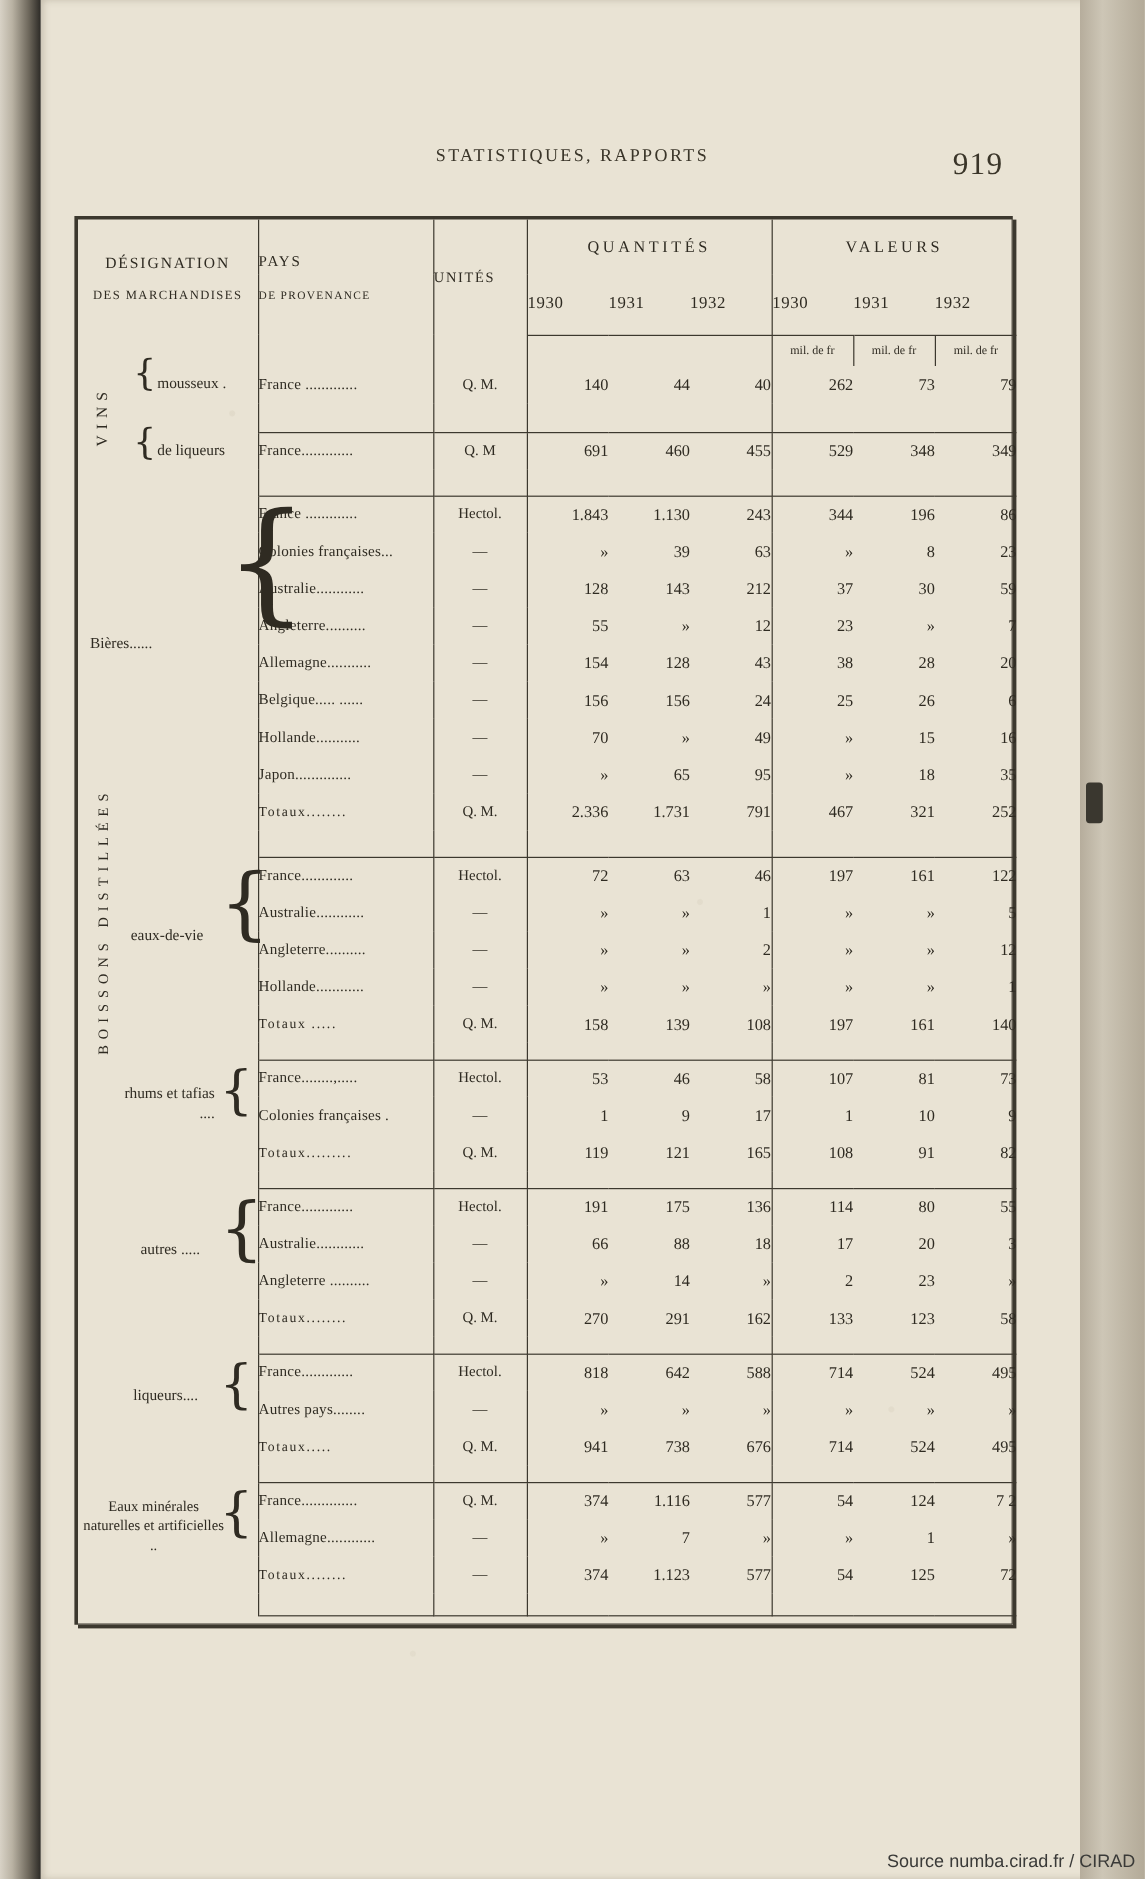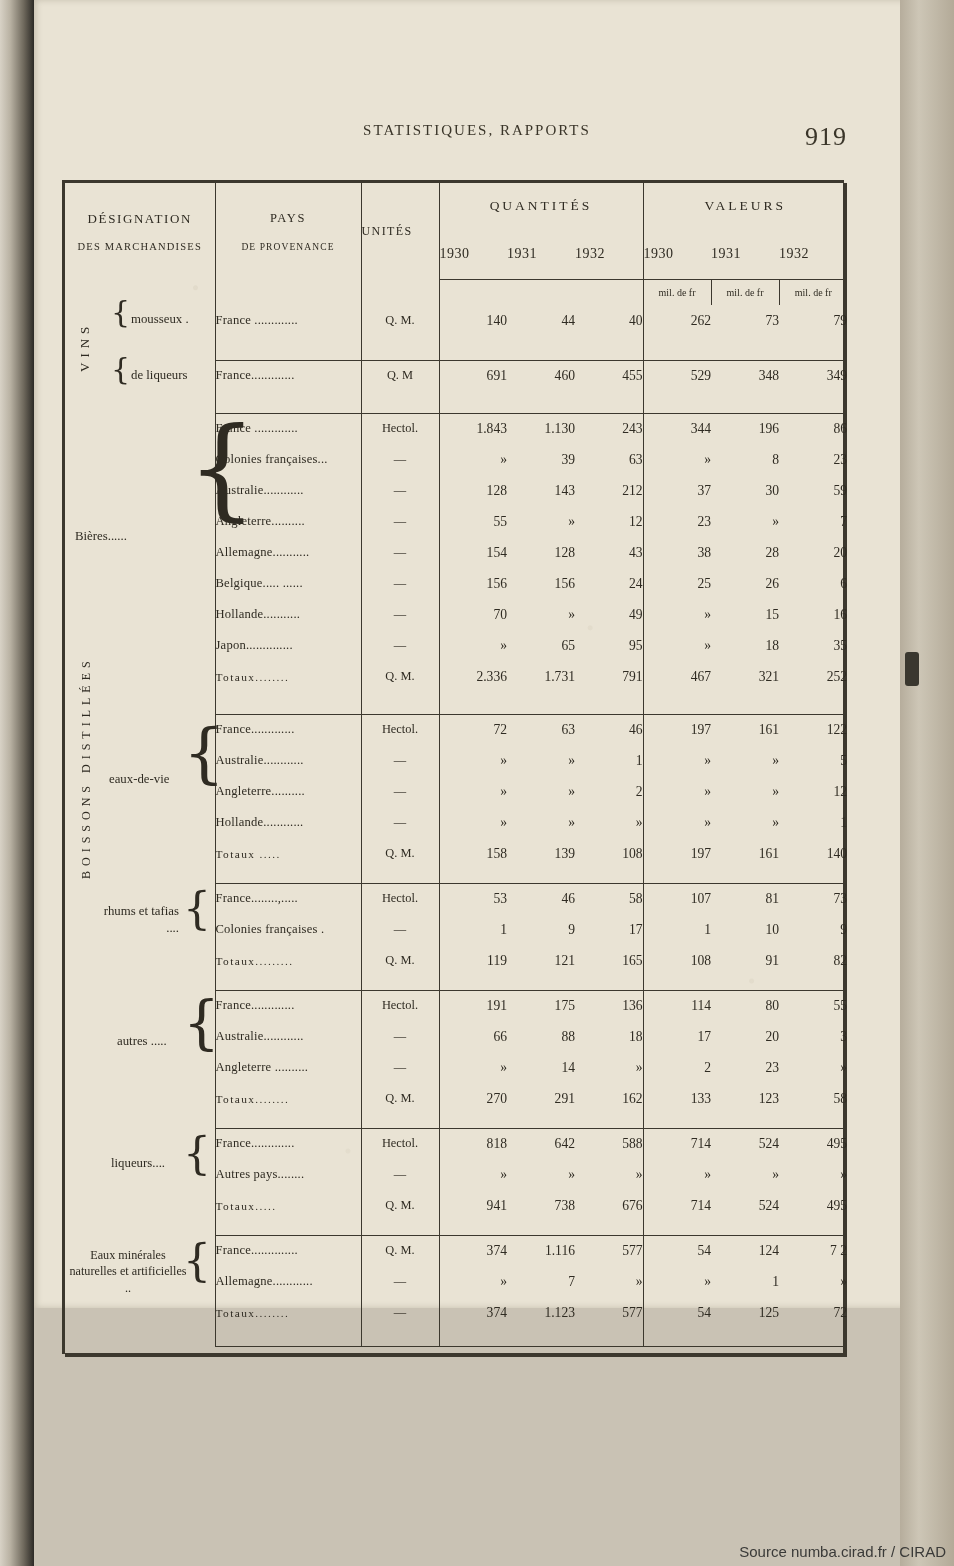--- a/index.html
+++ b/index.html
@@ -13,29 +13,28 @@
   
   .binding{
     position:absolute;left:0;top:0;width:34px;height:1566px;
     background:linear-gradient(90deg,#d8d2c6 0%, #b9b2a3 30%, #6e685c 70%, #2c2a26 100%);
   }
   .binding-dark{
     position:absolute;left:62px;top:0;width:26px;height:30px;
     background:#1e1c19;
   }
   .page{
-    position:absolute;left:34px;top:0;width:886px;height:1308px;
+    position:absolute;left:34px;top:0;width:886px;height:1566px;
     background:#e9e3d4;
     background-image:
        radial-gradient(circle at 18% 22%, rgba(160,148,120,.10) 0 2px, transparent 3px),
        radial-gradient(circle at 62% 48%, rgba(160,148,120,.09) 0 2px, transparent 3px),
        radial-gradient(circle at 80% 75%, rgba(160,148,120,.09) 0 2px, transparent 3px),
        radial-gradient(circle at 35% 88%, rgba(160,148,120,.08) 0 2px, transparent 3px);
     box-shadow: inset 2px 0 6px rgba(90,80,60,.25);
-    padding-left: 11px;
   }
   .page-edge-right{
     position:absolute;left:900px;top:0;width:54px;height:1566px;
     background:linear-gradient(90deg,#b6ad9c 0%, #cdc6b6 35%, #b3aa98 100%);
   }
   .clip{
     position:absolute;left:905px;top:652px;width:14px;height:34px;
     background:#3a372f;border-radius:3px;
   }
   
@@ -65,21 +64,21 @@
 
   
   col.c-desig{width:150px;}
   col.c-pays{width:146px;}
   col.c-unit{width:78px;}
   col.c-num{width:68px;}
 
   
   .hdr-desig{ text-align:center; font-size:13px; letter-spacing:1.6px;}
   .hdr-desig .l2{font-size:10.5px;letter-spacing:1.2px;display:block;margin-top:14px;}
-  .hdr-pays{text-align:center;font-size:12.5px;letter-spacing:1.6px;}
+  .hdr-pays{text-align:left;font-size:12.5px;letter-spacing:1.6px;}
   .hdr-pays .l2{font-size:9.5px;letter-spacing:1.1px;display:block;margin-top:16px;}
   .hdr-unit{font-size:12px;letter-spacing:1.4px;}
   .hdr-group{text-align:center;font-size:13.5px;letter-spacing:3px;}
   .hdr-year{text-align:left;font-size:14px;font-weight:normal;letter-spacing:.5px;margin-left:28px;}
   .hdr-mil{text-align:center;font-size:10px;letter-spacing:0px;}
 
   .num{text-align:right;padding-right:12px;font-size:13.6px;}
   .pays{padding-left:14px;font-size:12.6px;letter-spacing:.2px;}
   .unit{text-align:center;font-size:12.4px;}
   .tot{padding-left:38px;font-size:11.4px;letter-spacing:1.4px;}

